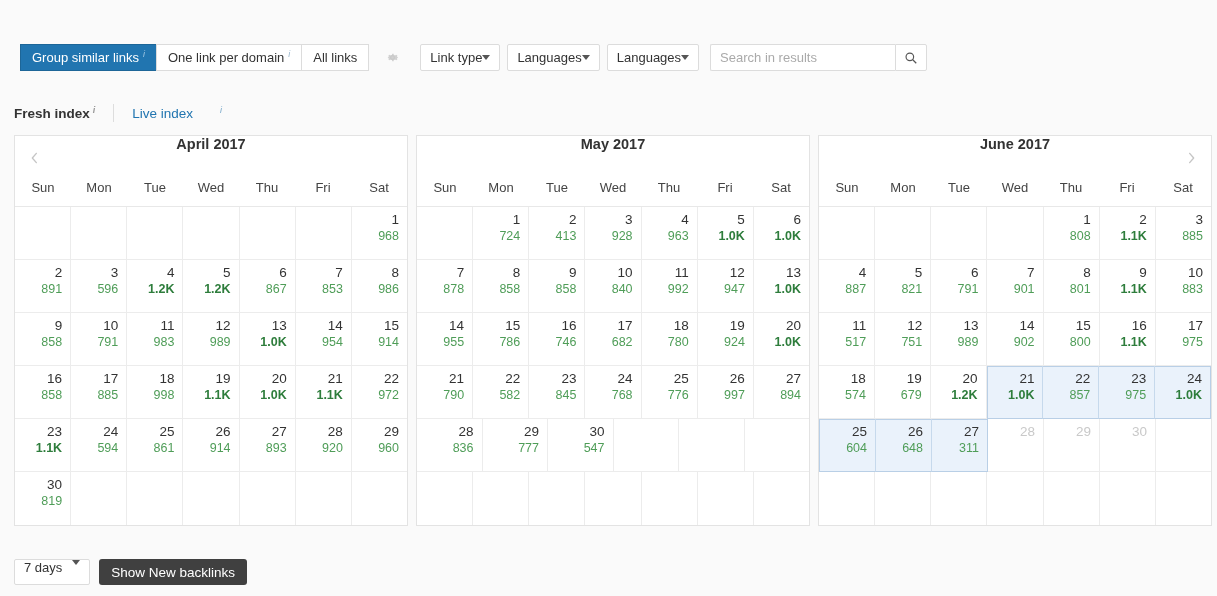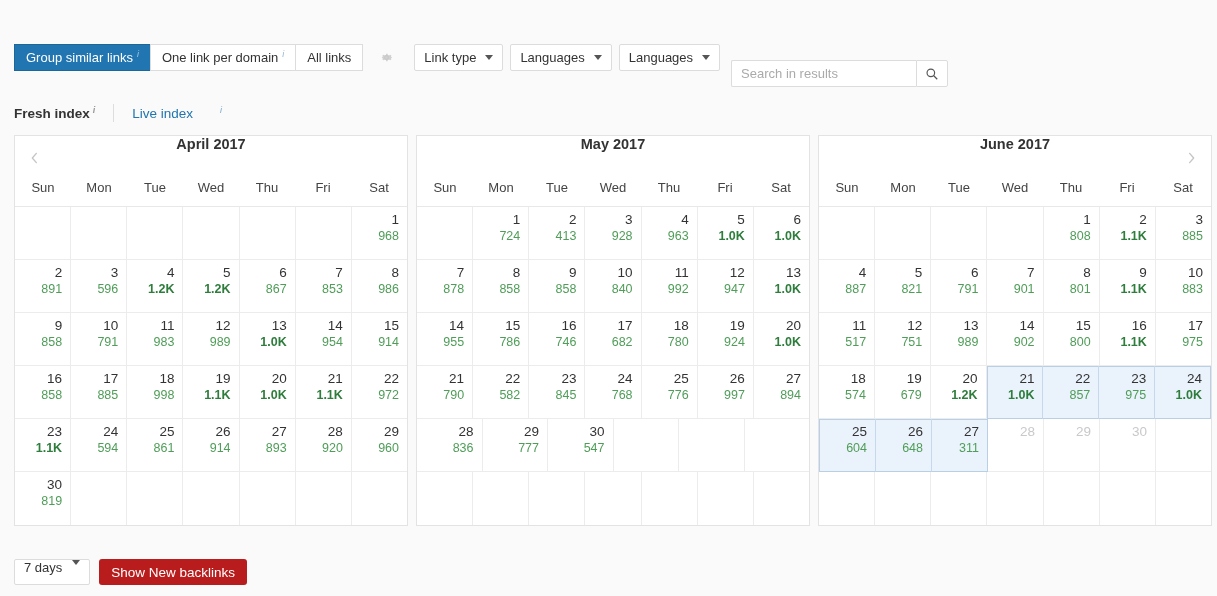--- a/index.html
+++ b/index.html
@@ -15,22 +15,22 @@
 
   
   .page-title {
     position: absolute; left: 14px; top: 4px;
     font-size: 21px; font-weight: bold; color: #333;
     letter-spacing: -0.2px;
   }
 
   
   .toolbar {
-    position: absolute; left: 14px; top: 44px;
-    display: flex; align-items: center; height: 27px;
+    position: absolute; left: 20px; top: 44px;
+    display: flex; align-items: flex-start; height: 27px;
   }
   .seg-group { display: flex; }
   .seg {
     height: 27px; padding: 0 11px;
     border: 1px solid #dcdcdc;
     background: #fff;
     display: flex; align-items: center;
     font-size: 13px; color: #333;
     white-space: nowrap;
     cursor: pointer;
@@ -49,32 +49,32 @@
   .gear-btn {
     width: 34px; height: 27px;
     display: flex; align-items: center; justify-content: center;
     margin-left: 6px; margin-right: 4px;
     cursor: pointer;
   }
 
   .dd {
     height: 27px; padding: 1px 9px;
     border: 1px solid #dcdcdc; background: #fff; border-radius: 2px;
-    display: flex; align-items: center; gap: 9px;
+    display: flex; align-items: center; 
     font-size: 13px; color: #333; white-space: nowrap;
     margin-left: 7px; cursor: pointer;
   }
   .caret {
     width: 0; height: 0;
     border-left: 4px solid transparent;
     border-right: 4px solid transparent;
     border-top: 5px solid #555;
   }
   .search-wrap {
-    display: flex; margin-left: 11px; height: 27px; margin-top: 32px;
+    display: flex; margin-left: 11px; height: 27px;
   }
   .search-input {
     width: 185px; height: 27px;
     border: 1px solid #dcdcdc; border-right: none;
     background: #fff; padding: 0 9px;
     font-size: 13px; font-family: "Liberation Sans", sans-serif;
     color: #333; border-radius: 2px 0 0 2px;
   }
   .search-input::placeholder { color: #aaa; }
   .search-btn {
@@ -170,21 +170,21 @@
     display: flex; align-items: center; gap: 9px;
   }
   .days-dd {
     height: 26px; padding: 0 9px;
     border: 1px solid #dcdcdc; background: #fff; border-radius: 2px;
     display: flex; align-items: flex-start; gap: 10px;
     font-size: 13px; color: #333; cursor: pointer;
   }
   .show-btn {
     height: 26px; padding: 0 12px;
-    background: #b91c1c; border: none; border-radius: 3px;
+    background: #404040; border: none; border-radius: 3px;
     color: #fff; font-size: 13.5px;
     font-family: "Liberation Sans", sans-serif;
     display: flex; align-items: center; cursor: pointer;
   }
 </style>
 </head>
 <body>
 
 <div id="page">
 

